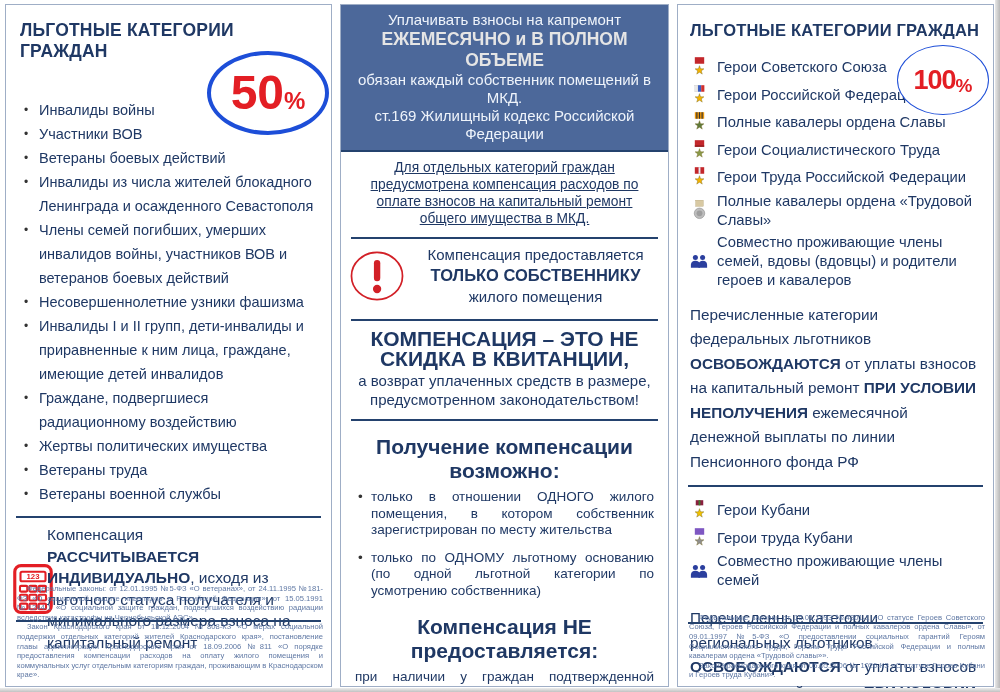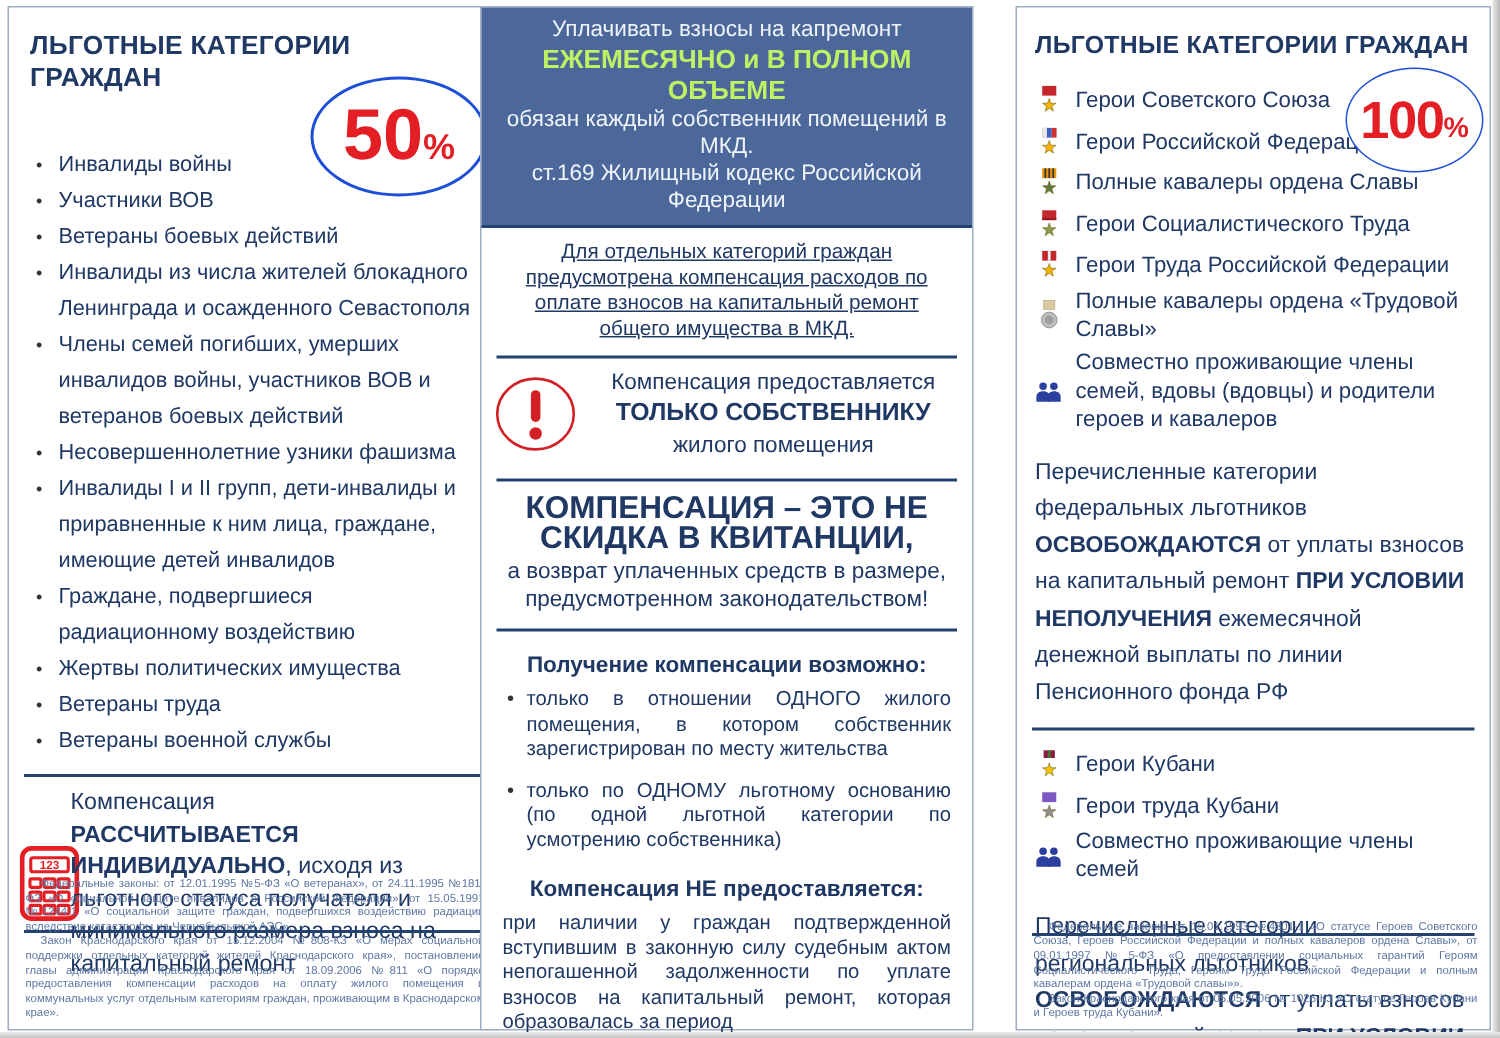--- a/index.html
+++ b/index.html
@@ -7,32 +7,32 @@
     width:1000px;height:692px;position:relative;overflow:hidden;
     background:#ffffff;
     font-family:"Liberation Sans", sans-serif;
     -webkit-font-smoothing:antialiased;
   }
   .page-shadow-right{position:absolute;top:0;right:0;width:5px;height:692px;background:linear-gradient(90deg,#e8e8e8,#b9b9b9);}
   .page-shadow-bottom{position:absolute;left:0;bottom:0;width:1000px;height:4px;background:linear-gradient(#ededed,#c2c2c2);}
 
   .panel{position:absolute;top:4px;height:683px;background:#fff;border:1px solid #9FAEC6;box-sizing:border-box;color:#1F3864;}
   #panel-left{left:5px;width:327px;}
-  #panel-middle{left:320px;width:329px;}
+  #panel-middle{left:340px;width:329px;}
   #panel-right{left:677px;width:317px;}
 
   .col-title{margin:15px 14px 0;font-size:17.5px;font-weight:bold;letter-spacing:.2px;color:#1F3864;}
   #panel-right .col-title{font-size:16.5px;margin:16px 12px 0;}
 
-  .badge{position:absolute;border:2px solid #1d4ed8;border-radius:50%;display:flex;align-items:center;justify-content:center;color:#E31E24;font-weight:bold;background:#fff;}
+  .badge{position:absolute;border:4px solid #1d4ed8;border-radius:50%;display:flex;align-items:center;justify-content:center;color:#E31E24;font-weight:bold;background:#fff;}
   #badge-50{left:201px;top:46px;width:114px;height:76px;}
   #badge-50 .val{font-size:48px;line-height:1;}
   #badge-50 .pct{font-size:24px;margin-top:16px;}
   #badge-100{right:4px;top:40px;width:90px;height:68px;border-width:1.5px;}
-  #badge-100 .val{font-size:35px;line-height:1;letter-spacing:-1px;}
+  #badge-100 .val{font-size:27px;line-height:1;letter-spacing:-1px;}
   #badge-100 .pct{font-size:19px;margin-top:12px;}
 
   ul.benefits{margin:36px 0 0;padding:0 12px 0 33px;list-style:none;font-size:14.5px;line-height:24px;}
   ul.benefits li{position:relative;}
   ul.benefits li::before{content:"•";position:absolute;left:-15px;color:#333;font-size:12px;}
 
   .rule{border:none;border-top:2px solid #24426E;margin:10px 10px 0;}
 
   .comp-row{display:flex;align-items:center;gap:10px;padding:6px 12px 0 7px;}
   .comp-row .icon-box{flex:none;width:24px;text-decoration:underline;}
@@ -41,31 +41,31 @@
 
   .footrule{position:absolute;left:10px;right:10px;border-top:2px solid #24426E;}
   #panel-left .footrule{bottom:64px;}
   #panel-right .footrule{bottom:62px;}
   .footnote{position:absolute;left:11px;right:8px;bottom:6px;font-size:7.6px;line-height:9.6px;color:#5E77A3;text-align:justify;}
   .footnote p{margin:0;text-indent:10px;}
 
   
   .banner{background:#4C689A;color:#EFF4FB;text-align:center;padding:6px 2px 7px;border-bottom:2px solid #24426E;}
   .banner .b1,.banner .b3,.banner .b4{font-size:15px;line-height:18px;}
-  .banner .b2{font-size:17.5px;line-height:21px;font-weight:bold;color:#bef264;}
+  .banner .b2{font-size:17.5px;line-height:21px;font-weight:bold;color:#e5e5e5;}
   .intro{margin:7px 14px 0;text-align:center;font-size:13.8px;line-height:17px;text-decoration:underline;}
   .alert-row{display:flex;align-items:center;gap:6px;padding:5px 10px 2px 8px;justify-content:center;}
   .alert-row .icon-box{flex:none;width:58px;}
   .alert-text{flex:1;text-align:center;line-height:21px;}
   .alert-text .a1,.alert-text .a3{font-size:15px;display:block;}
   .alert-text .a2{font-size:16.5px;font-weight:bold;display:block;}
   .ndisc{margin:8px 12px 2px;text-align:center;}
   .ndisc .nb{font-size:21px;line-height:20px;font-weight:bold;display:block;}
   .ndisc .nt{font-size:15px;line-height:19px;display:block;margin-top:2px;}
-  .mid-heading{margin:14px 10px 6px;text-align:center;font-size:15px;font-weight:bold;}
+  .mid-heading{margin:14px 10px 6px;text-align:center;font-size:21px;font-weight:bold;}
   ul.mbullets{margin:4px 14px 16px;padding:0 0 0 16px;list-style:none;font-size:13.5px;line-height:16.5px;text-align:justify;}
   ul.mbullets li{position:relative;margin-bottom:11px;}
   ul.mbullets li::before{content:"•";position:absolute;left:-13px;color:#333;}
   .mid-body{margin:2px 14px 0;font-size:13.5px;line-height:16.5px;text-align:justify;white-space:pre-line;}
 
   
   .med-list{margin:14px 0 0;}
   .med-row{display:flex;align-items:center;gap:9px;padding:0 12px;min-height:27.5px;font-size:14.8px;line-height:19px;}
   .med-row .icon-box{flex:none;width:18px;display:flex;justify-content:center;}
   .note{margin:13px 12px 0;font-size:15.3px;line-height:24.5px;}

